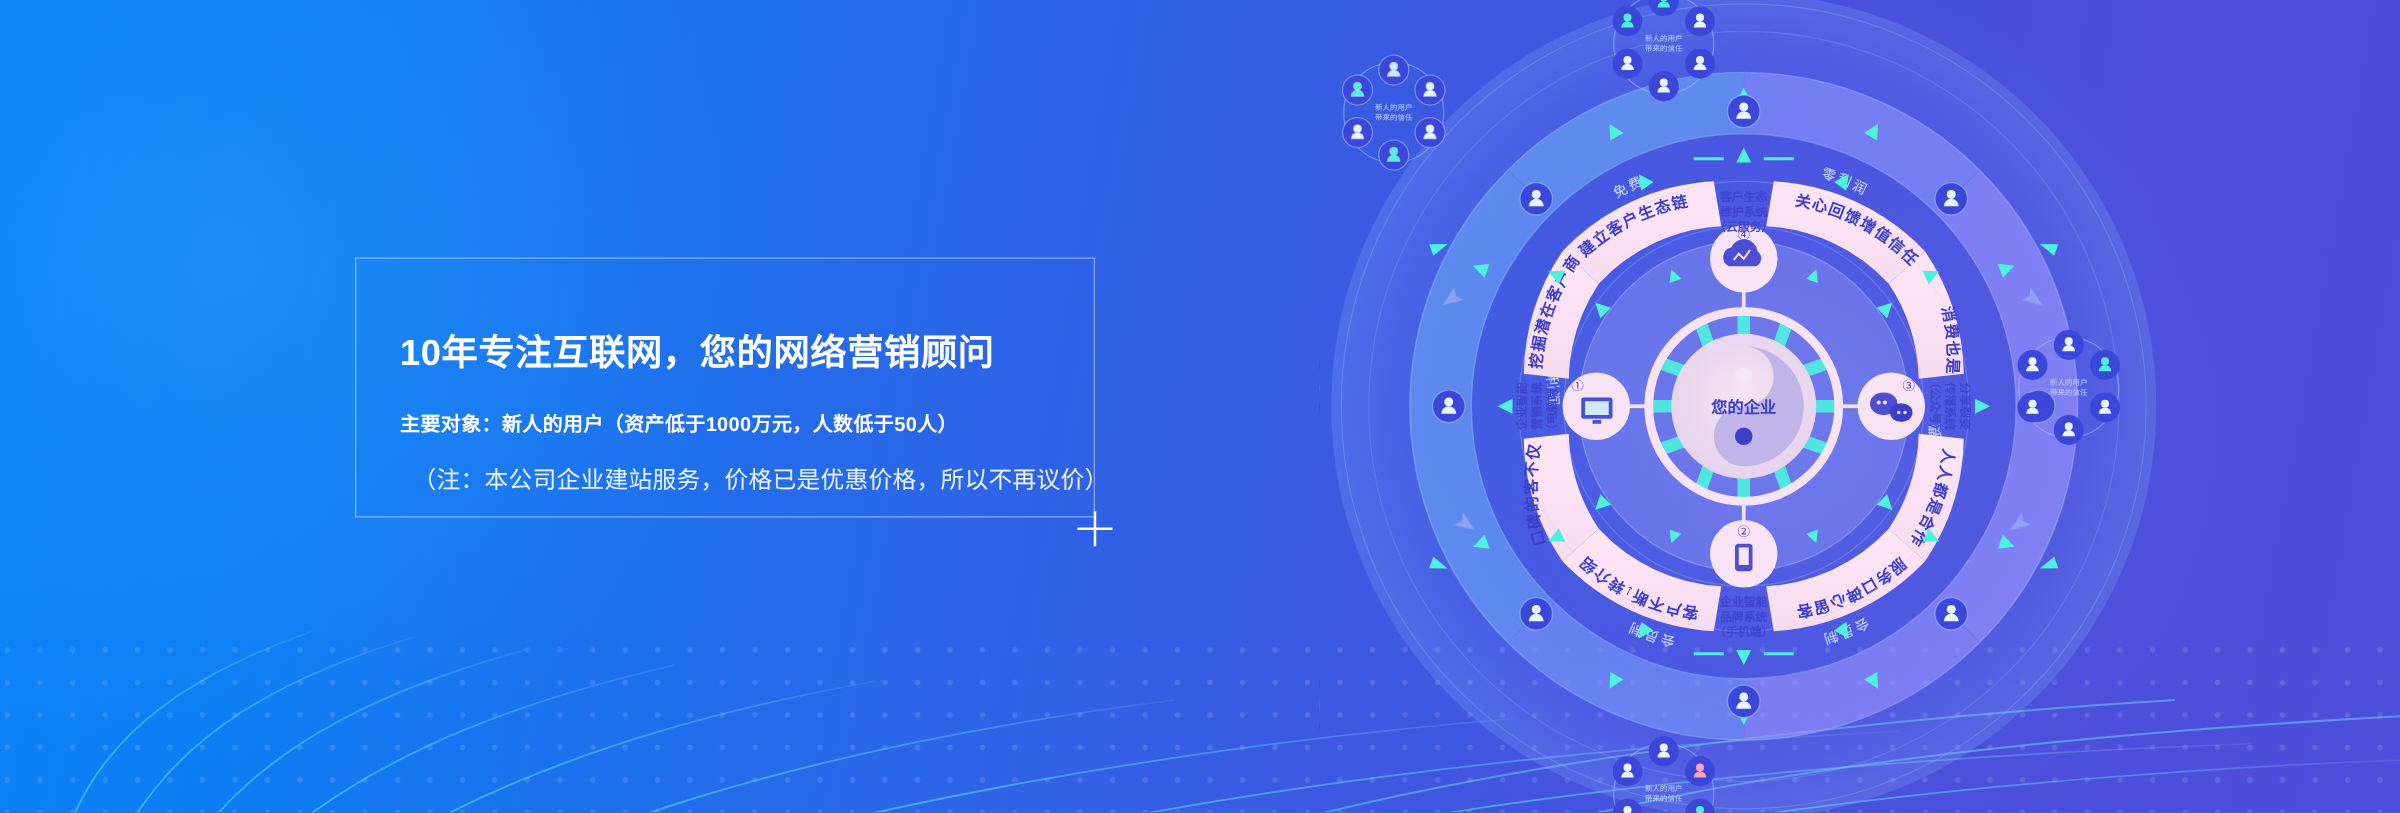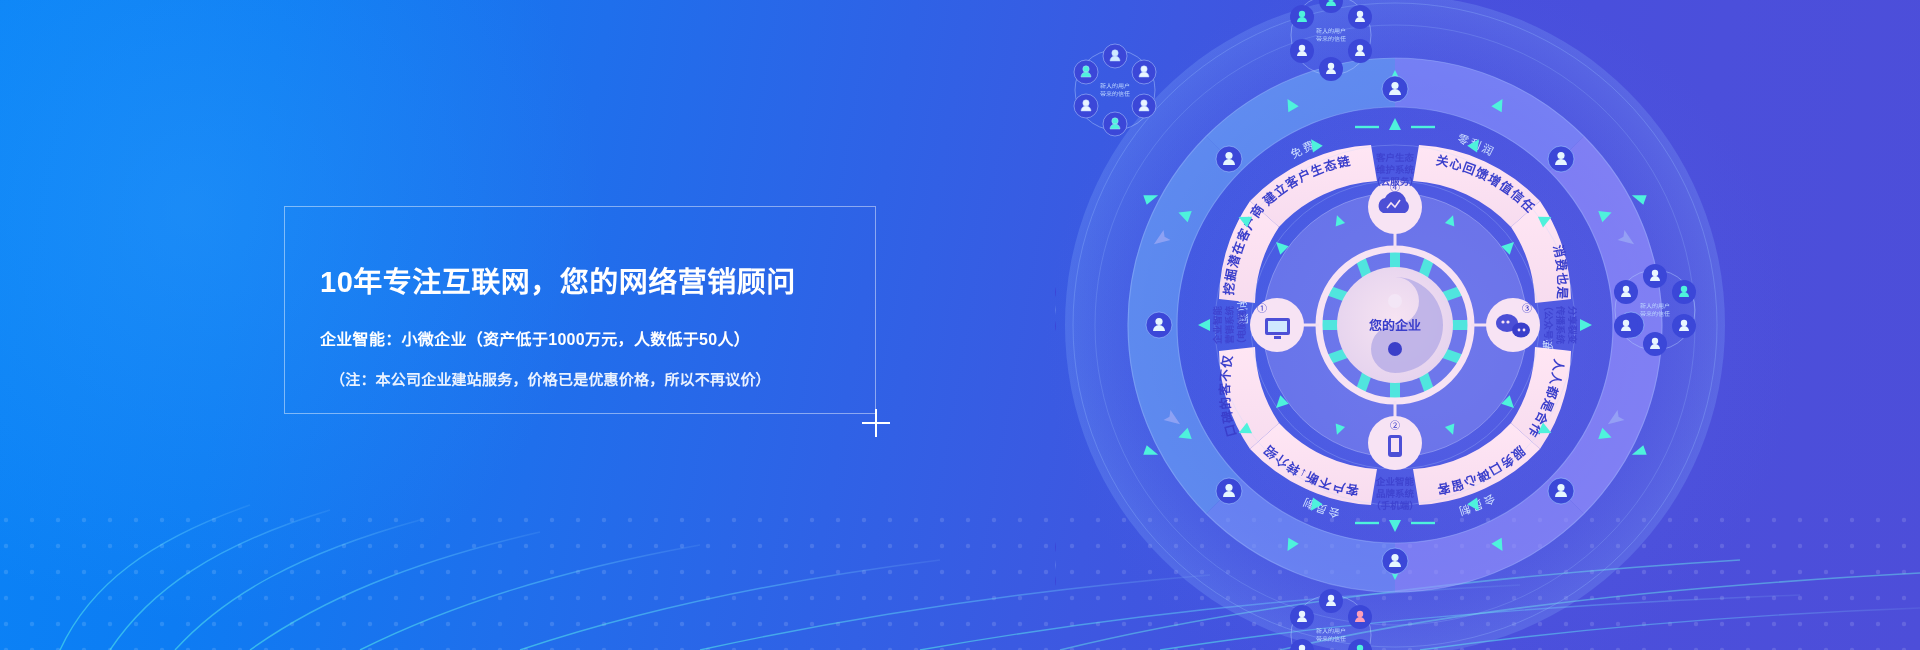--- a/index.html
+++ b/index.html
@@ -42,21 +42,21 @@
   }
   .copy-inner{position:absolute;left:284px;top:222px;width:592px;height:269px;box-sizing:border-box;padding:36px 0 0 36px;}
   .headline{
     color:#ffffff;font-size:29px;font-weight:bold;letter-spacing:.5px;
     margin:0 0 26px 0;white-space:nowrap;
   }
   .line{
     color:#ffffff;font-size:16px;font-weight:bold;margin:0 0 18px 0;white-space:nowrap;letter-spacing:.3px;
   }
   .note{
-    color:#eaf2ff;font-size:15px;font-weight:bold;margin:4px 0 0 10px;white-space:nowrap;letter-spacing:.2px;
+    color:#eaf2ff;font-size:19px;font-weight:normal;margin:4px 0 0 10px;white-space:nowrap;letter-spacing:.2px;
   }
   .cross{
     position:absolute;left:862px;top:409px;width:28px;height:28px;pointer-events:none;
   }
   .cross:before,.cross:after{content:"";position:absolute;background:#ffffff;}
   .cross:before{left:0;top:13px;width:28px;height:1.5px;}
   .cross:after{top:0;left:13px;height:28px;width:1.5px;}
 
   
   .wheel{position:absolute;left:1055px;top:-15px;width:680px;height:680px;}
@@ -98,21 +98,21 @@
       <g stroke="#6af0ea" stroke-opacity=".45" fill="none" stroke-width="1.6">
         <path d="M1060 240 C 1240 196, 1480 166, 1740 150"></path>
         <path d="M1280 240 C 1450 200, 1680 176, 1920 163"></path>
       </g>
     </svg>
   </div>
 
   <div class="copy-box"></div>
   <div class="copy-inner">
     <h1 class="headline">10年专注互联网，您的网络营销顾问</h1>
-    <p class="line">企业智能：小微企业（资产低于1000万元，人数低于50人）</p>
+    <p class="line">主要对象：新人的用户（资产低于1000万元，人数低于50人）</p>
     <p class="note">（注：本公司企业建站服务，价格已是优惠价格，所以不再议价）</p>
   </div>
   <div class="cross"></div>
 
   <div class="wheel">
     <svg width="680" height="680" viewBox="0 0 680 680">
       <defs>
         <linearGradient id="arcPink" x1="0" y1="0" x2="0" y2="1">
           <stop offset="0%" stop-color="#ffe6f4"></stop>
             <stop offset="100%" stop-color="#f7dcef"></stop>

